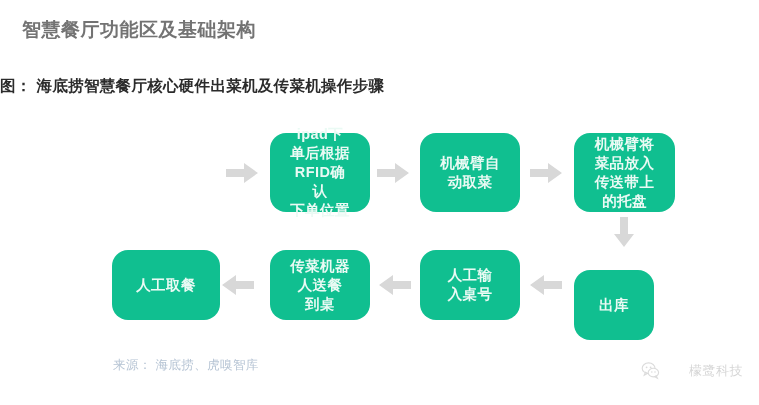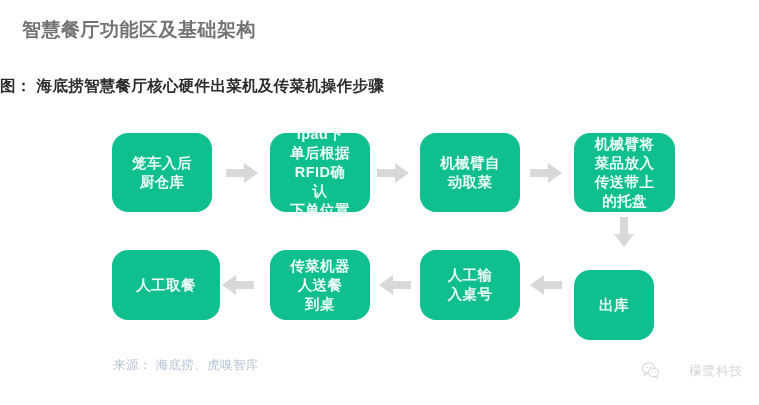--- a/index.html
+++ b/index.html
@@ -134,24 +134,20 @@
 <body>
 
 <div id="slide">
 
   <div id="page-title">智慧餐厅功能区及基础架构</div>
 
   <div id="chart-subtitle">
     <span class="sub-prefix">图：</span><span>海底捞智慧餐厅核心硬件出菜机及传菜机操作步骤</span>
   </div>
 
-  <div class="flow-box" id="box-1">
-    <span class="box-text">笼车入后
-厨仓库</span>
-  </div>
   <div class="flow-box" id="box-2">
     <span class="box-text">ipad下
 单后根据
 RFID确认
 下单位置</span>
   </div>
   <div class="flow-box" id="box-3">
     <span class="box-text">机械臂自
 动取菜</span>
   </div>

